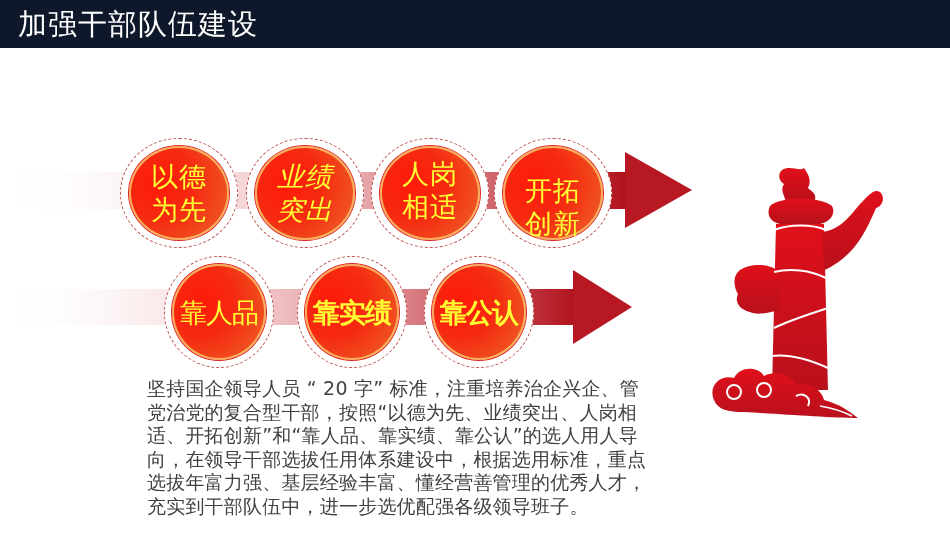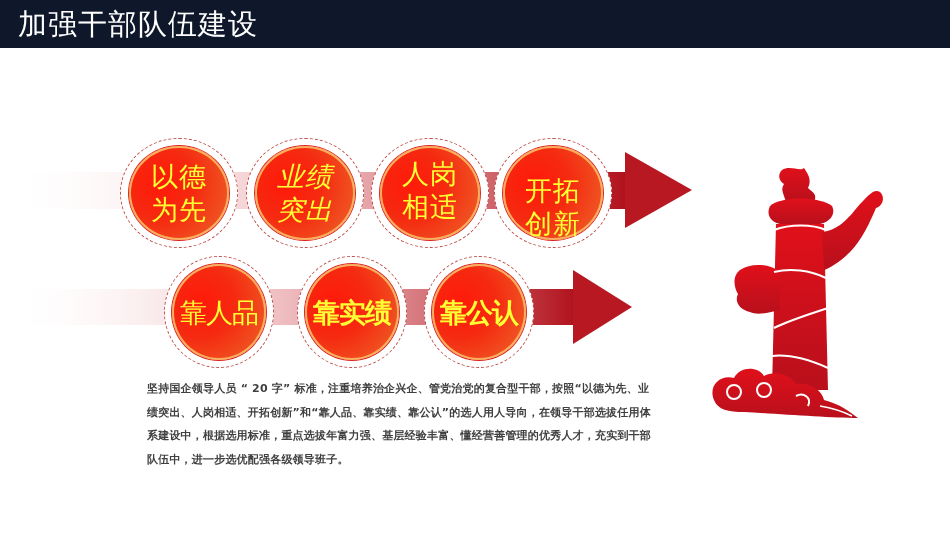--- a/index.html
+++ b/index.html
@@ -10,21 +10,21 @@
 
   .arrow { position:absolute; }
   .ring { position:absolute; border-radius:50%; border:1px dashed #C0504D; background:#ffffff; box-sizing:border-box; }
   .disc { position:absolute; border-radius:50%; box-sizing:border-box;
           background:radial-gradient(circle at 30% 40%, #ff1a0a 0%, #f52a10 40%, #ec6a2c 100%);
           box-shadow: inset 0 0 0 2px #f8b060, 0 0 0 1px #d22; display:flex; align-items:center; justify-content:center;
           text-align:center; color:#FFFF33; }
   .disc .t2 { font-size:27px; line-height:33px; letter-spacing:1px; width:80px; }
   .disc .t1 { font-size:27px; line-height:33px; letter-spacing:-1px; white-space:nowrap; }
 
-  .body-text { position:absolute; left:147px; top:377px; width:510px; color:#404040; font-size:11px; line-height:23.5px; letter-spacing:0.2px;font-weight:bold; }
+  .body-text { position:absolute; left:147px; top:377px; width:510px; color:#404040; font-size:19px; line-height:23.5px; letter-spacing:0.2px; }
   .monument { position:absolute; left:700px; top:160px; width:200px; height:270px; }
 </style>
 </head>
 <body>
 
 <div class="header">
   <div class="header-title">加强干部队伍建设</div>
 </div>
 
 <svg class="arrow" style="left:0;top:150px;" width="695" height="80" viewBox="0 0 695 80">

